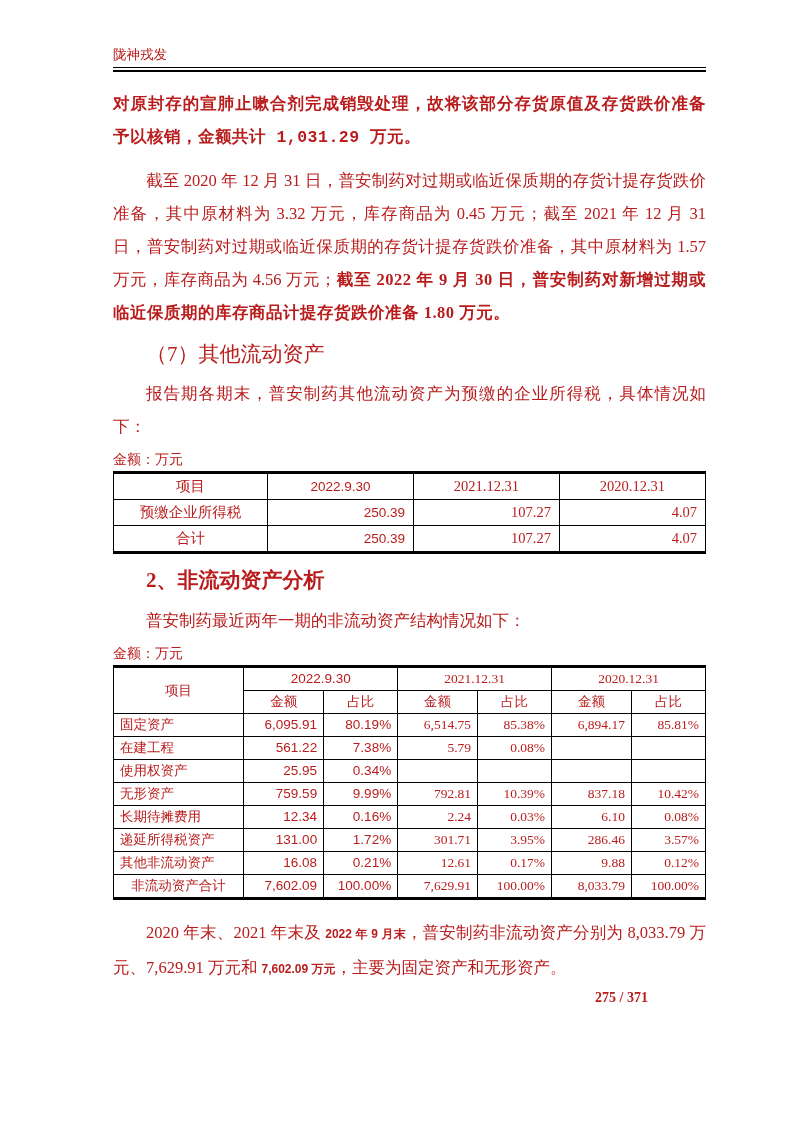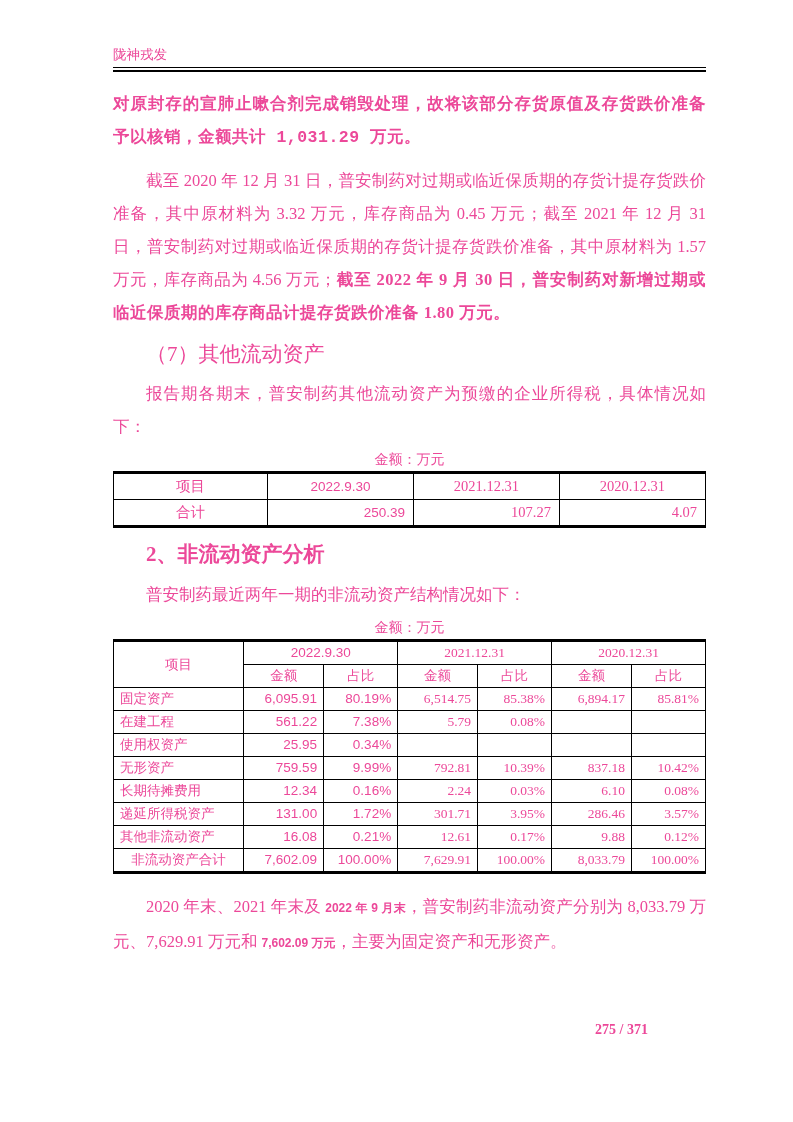--- a/index.html
+++ b/index.html
@@ -1,21 +1,21 @@
 <!DOCTYPE html>
 <html><head>
 <meta charset="utf-8">
 <style>
   html, body { margin: 0; padding: 0; background: #ffffff; }
   .page {
     position: relative;
     width: 761px;
     height: 1122px;
     background: #ffffff;
-    color: #ec4899;
+    color: #b91c1c;
     box-sizing: border-box;
     padding: 46px 55px 0 113px;
     font-family: "Liberation Serif", "DejaVu Serif", serif;
     overflow: hidden;
   }
   
   .hdr-row {
     display: flex;
     justify-content: space-between;
     align-items: flex-end;
@@ -54,21 +54,21 @@
   .p5   { margin-top: 13px; }
   .psum { margin-top: 16px; line-height: 34px; }
   .h1f  { margin-top: 12px; }
   .bold-sans {
     font-family: "Liberation Sans", "DejaVu Sans", sans-serif;
     font-weight: bold;
     font-size: 12px;
   }
   
   .unit-caption {
-    text-align: center;
+    text-align: left;
     font-size: 14px;
     line-height: 18px;
     margin-top: 8px;
     margin-bottom: 2px;
   }
   
   table {
     width: 100%;
     border-collapse: collapse;
     table-layout: fixed;
@@ -100,21 +100,21 @@
   .t1 .bn { font-size: 13.5px; }
   .t1 col.c-item  { width: 26%; }
   .t1 col.c-year  { width: 24.66%; }
   .t2 col.c-item   { width: 22%; }
   .t2 col.c-amount { width: 13.5%; }
   .t2 col.c-ratio  { width: 12.5%; }
   
   .page-number {
     position: absolute;
     right: 113px;
-    top: 1022px;
+    top: 990px;
     font-size: 14px;
     font-weight: bold;
   }
 </style>
 </head>
 <body>
 
 <div class="page">
 
   <div class="hdr-row">
@@ -141,20 +141,26 @@
       </colgroup>
     <thead>
       <tr>
         <th class="center">项目</th>
         <th class="center bn">2022.9.30</th>
         <th class="center b">2021.12.31</th>
         <th class="center b">2020.12.31</th>
       </tr>
     </thead>
     <tbody>
+      <tr>
+        <td class="center">预缴企业所得税</td>
+        <td class="num bn">250.39</td>
+        <td class="num">107.27</td>
+        <td class="num">4.07</td>
+      </tr>
       <tr>
         <td class="center b">合计</td>
         <td class="num bn">250.39</td>
         <td class="num b">107.27</td>
         <td class="num b">4.07</td>
       </tr>
     </tbody>
   </table>
 
   <p class="heading h2n">2、非流动资产分析</p>

